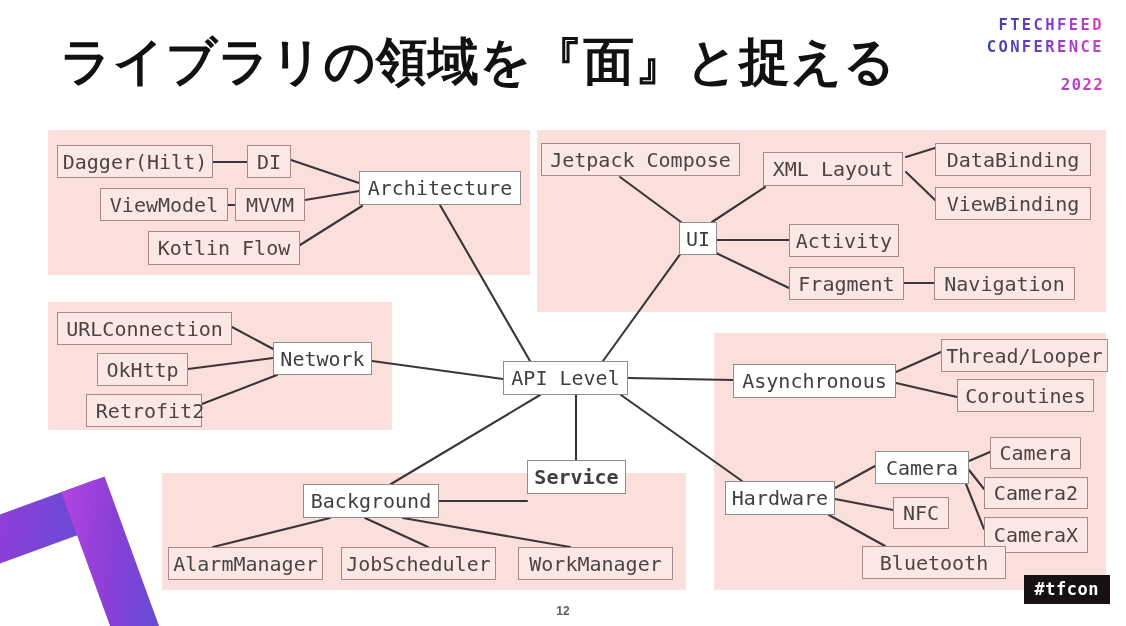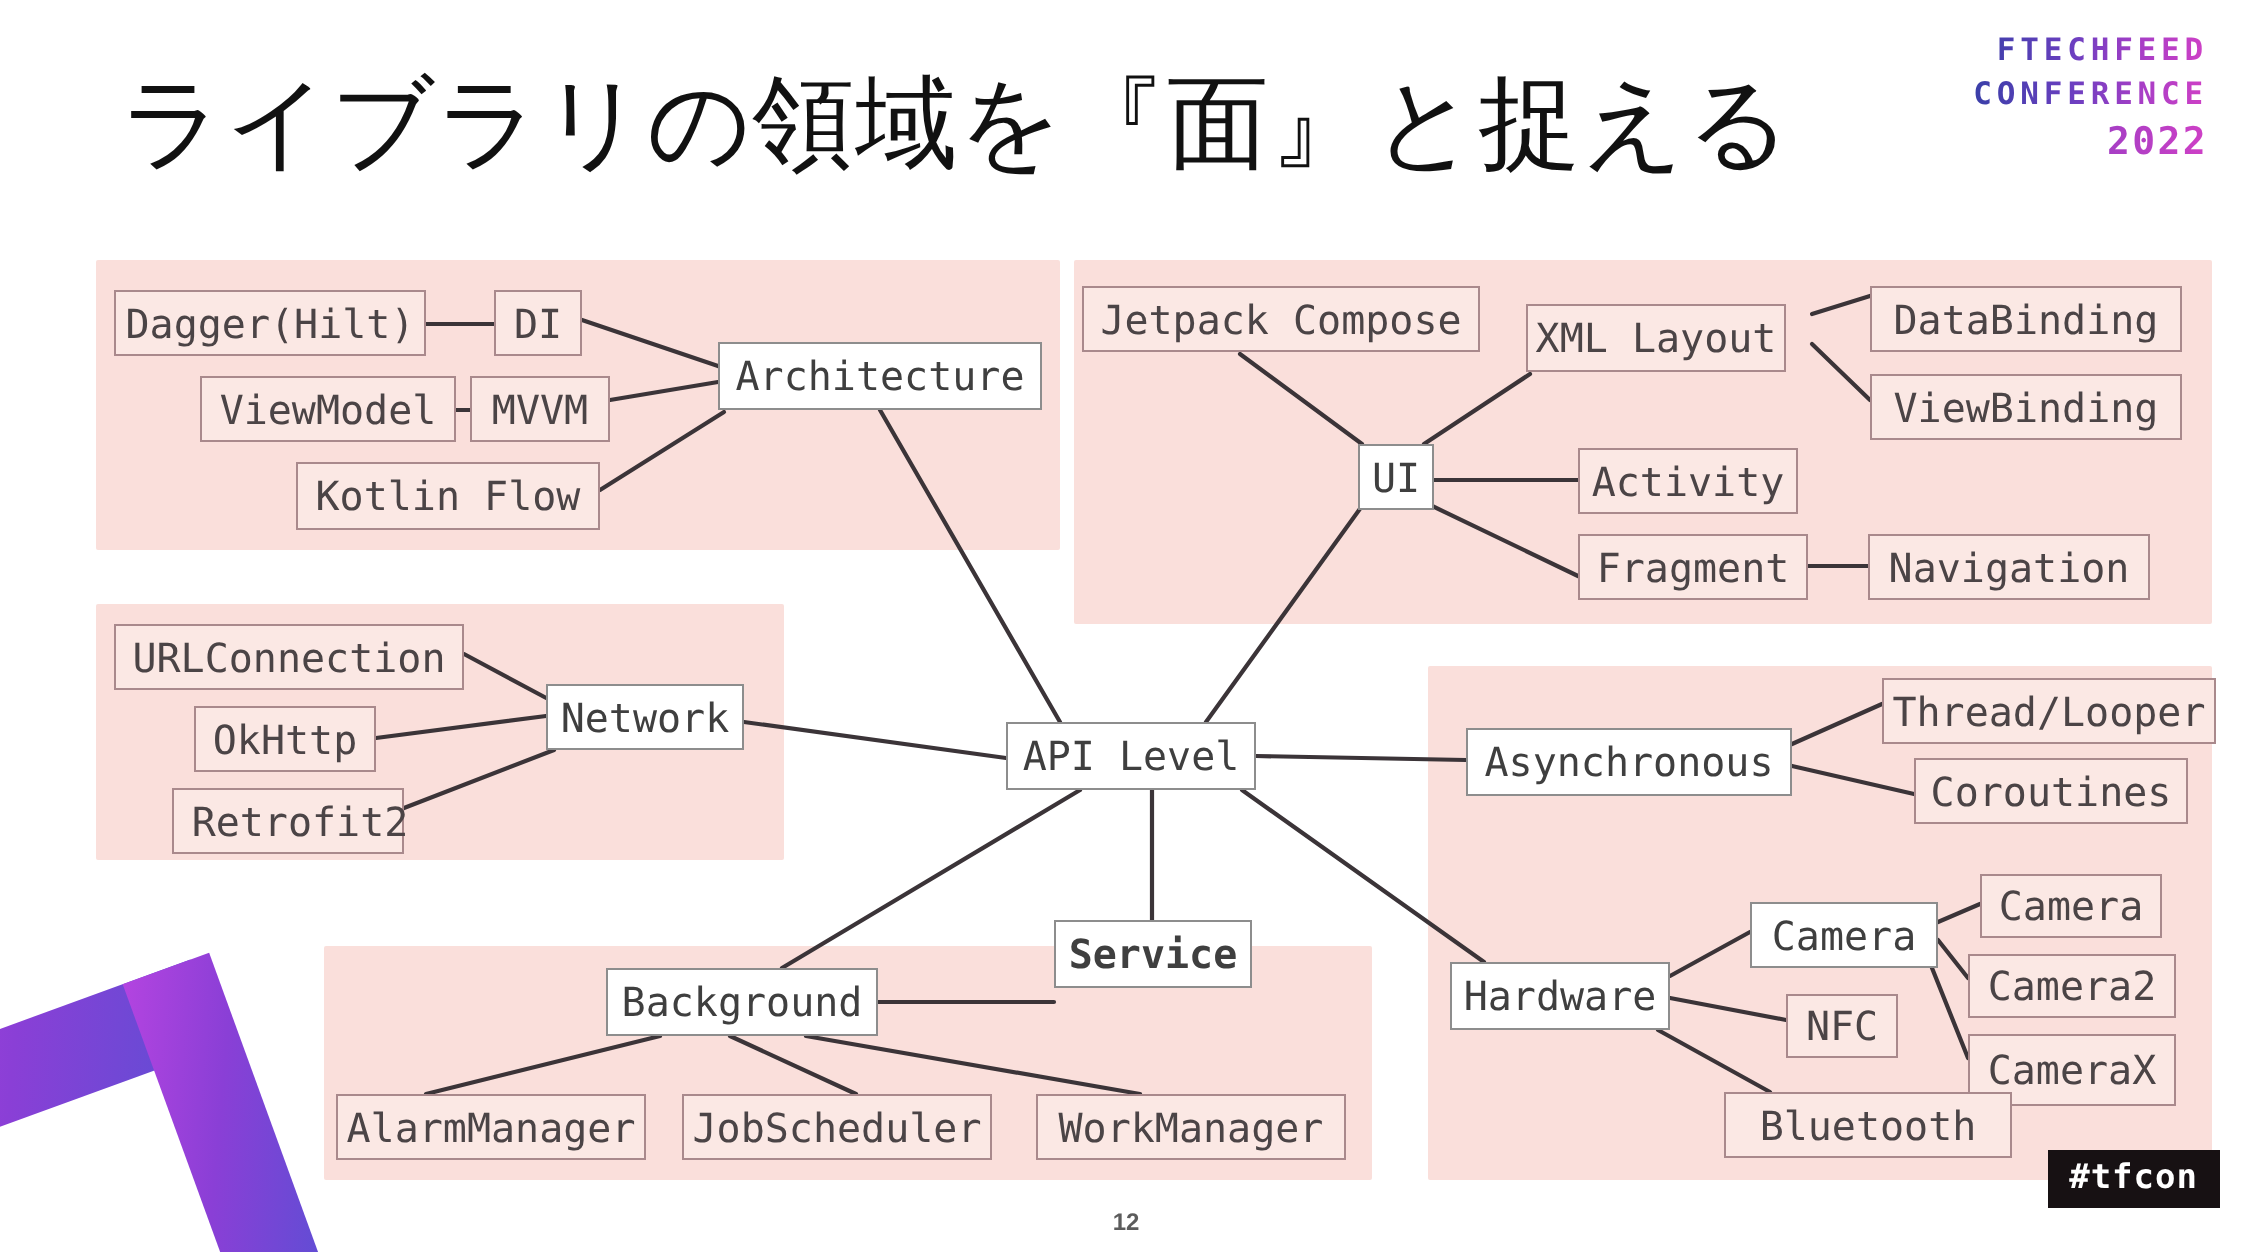--- a/index.html
+++ b/index.html
@@ -40,30 +40,30 @@
   .logo-line{
     font-size:15.5px;
     background:linear-gradient(90deg,#3a3fa8 0%,#6b3fc0 42%,#a83ec6 72%,#d040c6 100%);
     -webkit-background-clip:text;background-clip:text;
     color:transparent;
     display:block;
     white-space:nowrap;
     margin-left:28px;
   }
   .logo-year{
-    font-size:19px;letter-spacing:1.2px;
+    font-size:16px;letter-spacing:1.2px;
     background:linear-gradient(90deg,#4a3fb0 0%,#9a3ec4 55%,#cf40c6 100%);
     -webkit-background-clip:text;background-clip:text;
-    color:transparent;display:block;
+    color:transparent;display:block;margin-top:16px;
   }
 
   
   .slide-title{
     position:absolute;left:60px;top:28px;
-    font-size:51px;font-weight:normal;color:#111;
+    font-size:51px;font-weight:bold;color:#111;
     letter-spacing:0.5px;
     font-family:"DejaVu Sans","Liberation Sans",sans-serif;
     white-space:nowrap;
   }
 
   
   .page-num{
     position:absolute;left:0;right:0;bottom:8px;
     text-align:center;font-size:12px;font-weight:bold;color:#5c5c5c;
   }
@@ -170,21 +170,21 @@
         <line x1="403" y1="518" x2="570" y2="547" stroke="#3b3438" stroke-width="2.1" stroke-linecap="round"></line>
       </svg>
     <div id="nodes">
         <div class="node" style="left: 57px; top: 145px; width: 156px; height: 33px;">Dagger(Hilt)</div>
         <div class="node" style="left: 247px; top: 145px; width: 44px; height: 33px;">DI</div>
         <div class="node hub" style="left: 359px; top: 171px; width: 162px; height: 34px;">Architecture</div>
         <div class="node" style="left: 100px; top: 188px; width: 128px; height: 33px;">ViewModel</div>
         <div class="node" style="left: 235px; top: 188px; width: 70px; height: 33px;">MVVM</div>
         <div class="node" style="left: 148px; top: 231px; width: 152px; height: 34px;">Kotlin Flow</div>
         <div class="node" style="left: 541px; top: 143px; width: 199px; height: 33px;">Jetpack Compose</div>
-        <div class="node" style="left: 763px; top: 152px; width: 130px; height: 34px;">XML Layout</div>
+        <div class="node" style="left: 763px; top: 152px; width: 140px; height: 34px;">XML Layout</div>
         <div class="node" style="left: 935px; top: 143px; width: 156px; height: 33px;">DataBinding</div>
         <div class="node" style="left: 935px; top: 187px; width: 156px; height: 33px;">ViewBinding</div>
         <div class="node hub" style="left: 679px; top: 222px; width: 38px; height: 33px;">UI</div>
         <div class="node" style="left: 789px; top: 224px; width: 110px; height: 33px;">Activity</div>
         <div class="node" style="left: 789px; top: 267px; width: 115px; height: 33px; text-align: center;">Fragment</div>
         <div class="node" style="left: 934px; top: 267px; width: 141px; height: 33px;">Navigation</div>
         <div class="node" style="left: 57px; top: 312px; width: 175px; height: 33px;">URLConnection</div>
         <div class="node" style="left: 97px; top: 353px; width: 91px; height: 33px;">OkHttp</div>
         <div class="node" style="left: 86px; top: 394px; width: 116px; height: 33px; padding-left: 12px;">Retrofit2</div>
         <div class="node hub" style="left: 273px; top: 342px; width: 99px; height: 33px;">Network</div>

